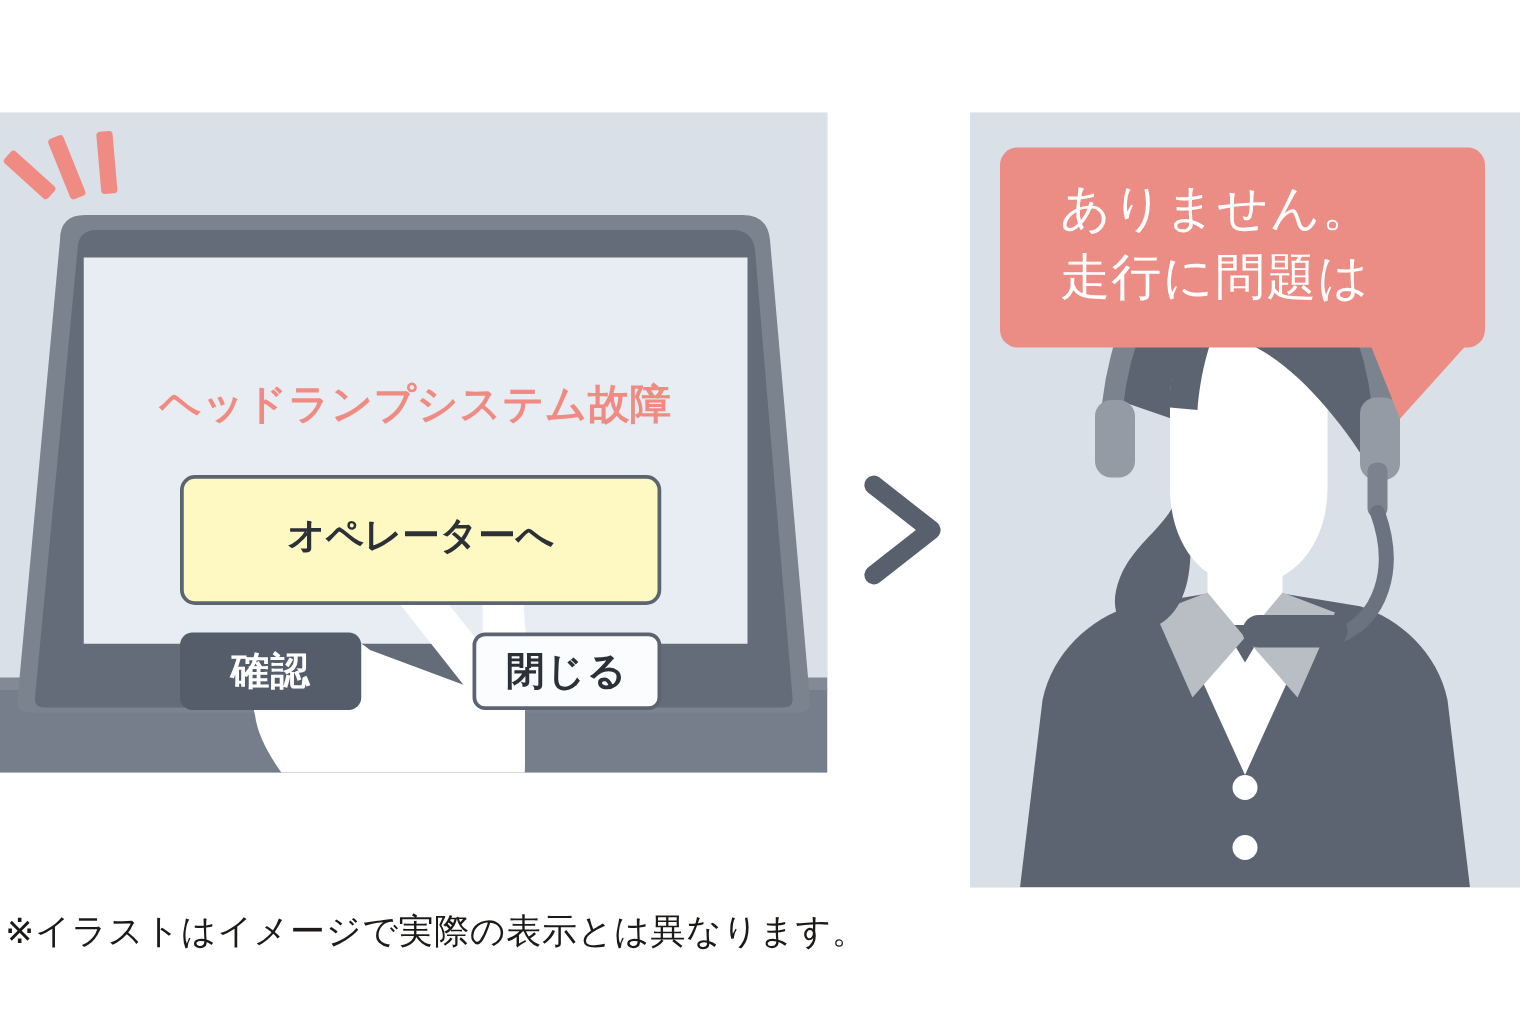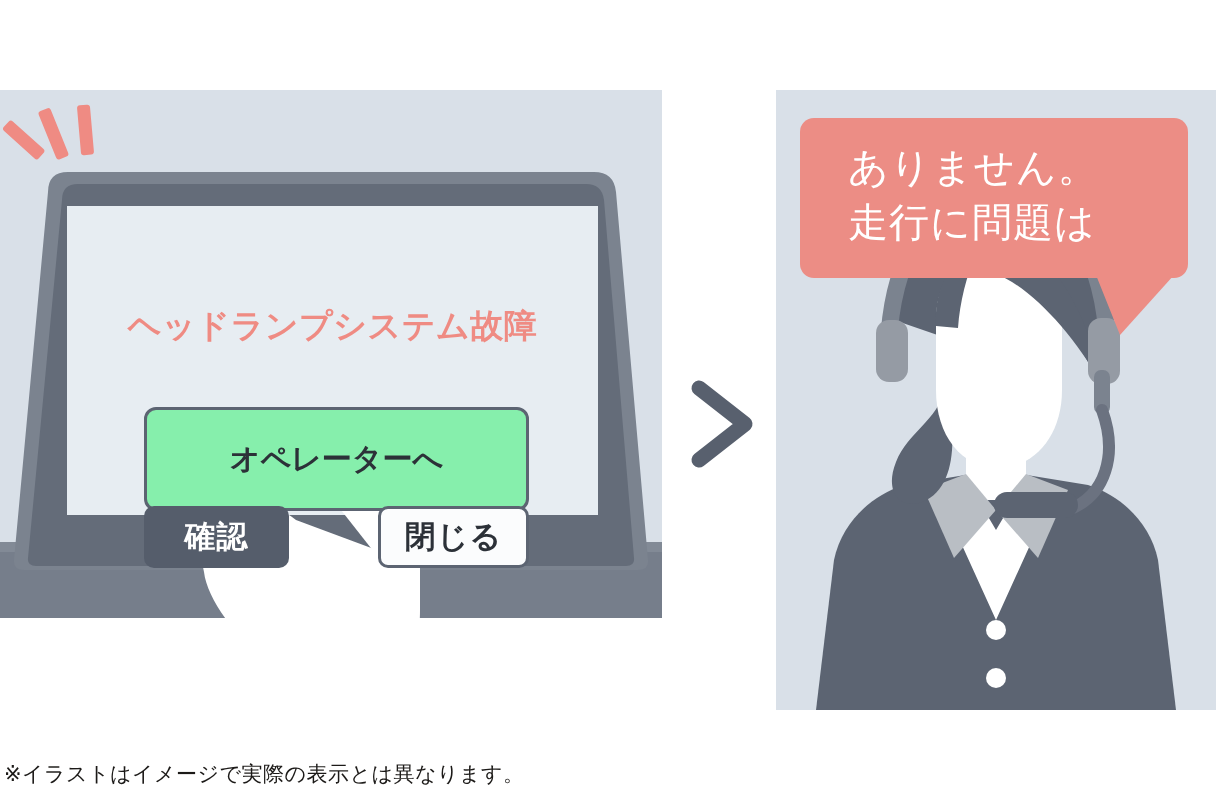--- a/index.html
+++ b/index.html
@@ -28,20 +28,21 @@
   .panel {
     position: absolute;
     background: #d9e0e8;
     overflow: hidden;
   }
   #panel-left {
     left: 0px;
     top: 90px;
     width: 662px;
     height: 528px;
+    font-family: Liberation Mono, monospace;
   }
   #panel-right {
     left: 776px;
     top: 90px;
     width: 440px;
     height: 620px;
   }
 
   .panel-svg {
     position: absolute;
@@ -83,28 +84,27 @@
     white-space: nowrap;
   }
 
   #message-box {
     position: absolute;
     left: 77px;
     top: 84px;
     width: 385px;
     height: 104px;
     box-sizing: border-box;
-    background: #86efac;
+    background: #fef9c3;
     border: 3px solid #5c6472;
     border-radius: 12px;
     display: flex;
     flex-direction: column;
     align-items: center;
     justify-content: center;
-    margin-top: 27px;
   }
   .message-line {
     color: #2c3138;
     font-weight: bold;
     font-size: 30px;
     line-height: 1.33;
     white-space: nowrap;
   }
 
   #button-row {
@@ -170,22 +170,22 @@
     top: 185px;
     width: 90px;
     height: 62px;
     z-index: 3;
   }
 
   
   #caption {
     position: absolute;
     left: 4px;
-    top: 760px;
-    font-size: 21px;
+    top: 726px;
+    font-size: 28px;
     color: #1c1a18;
     letter-spacing: 0.5px;
     white-space: nowrap;
   }
 </style>
 </head>
 <body>
 
 <div id="stage">
 

